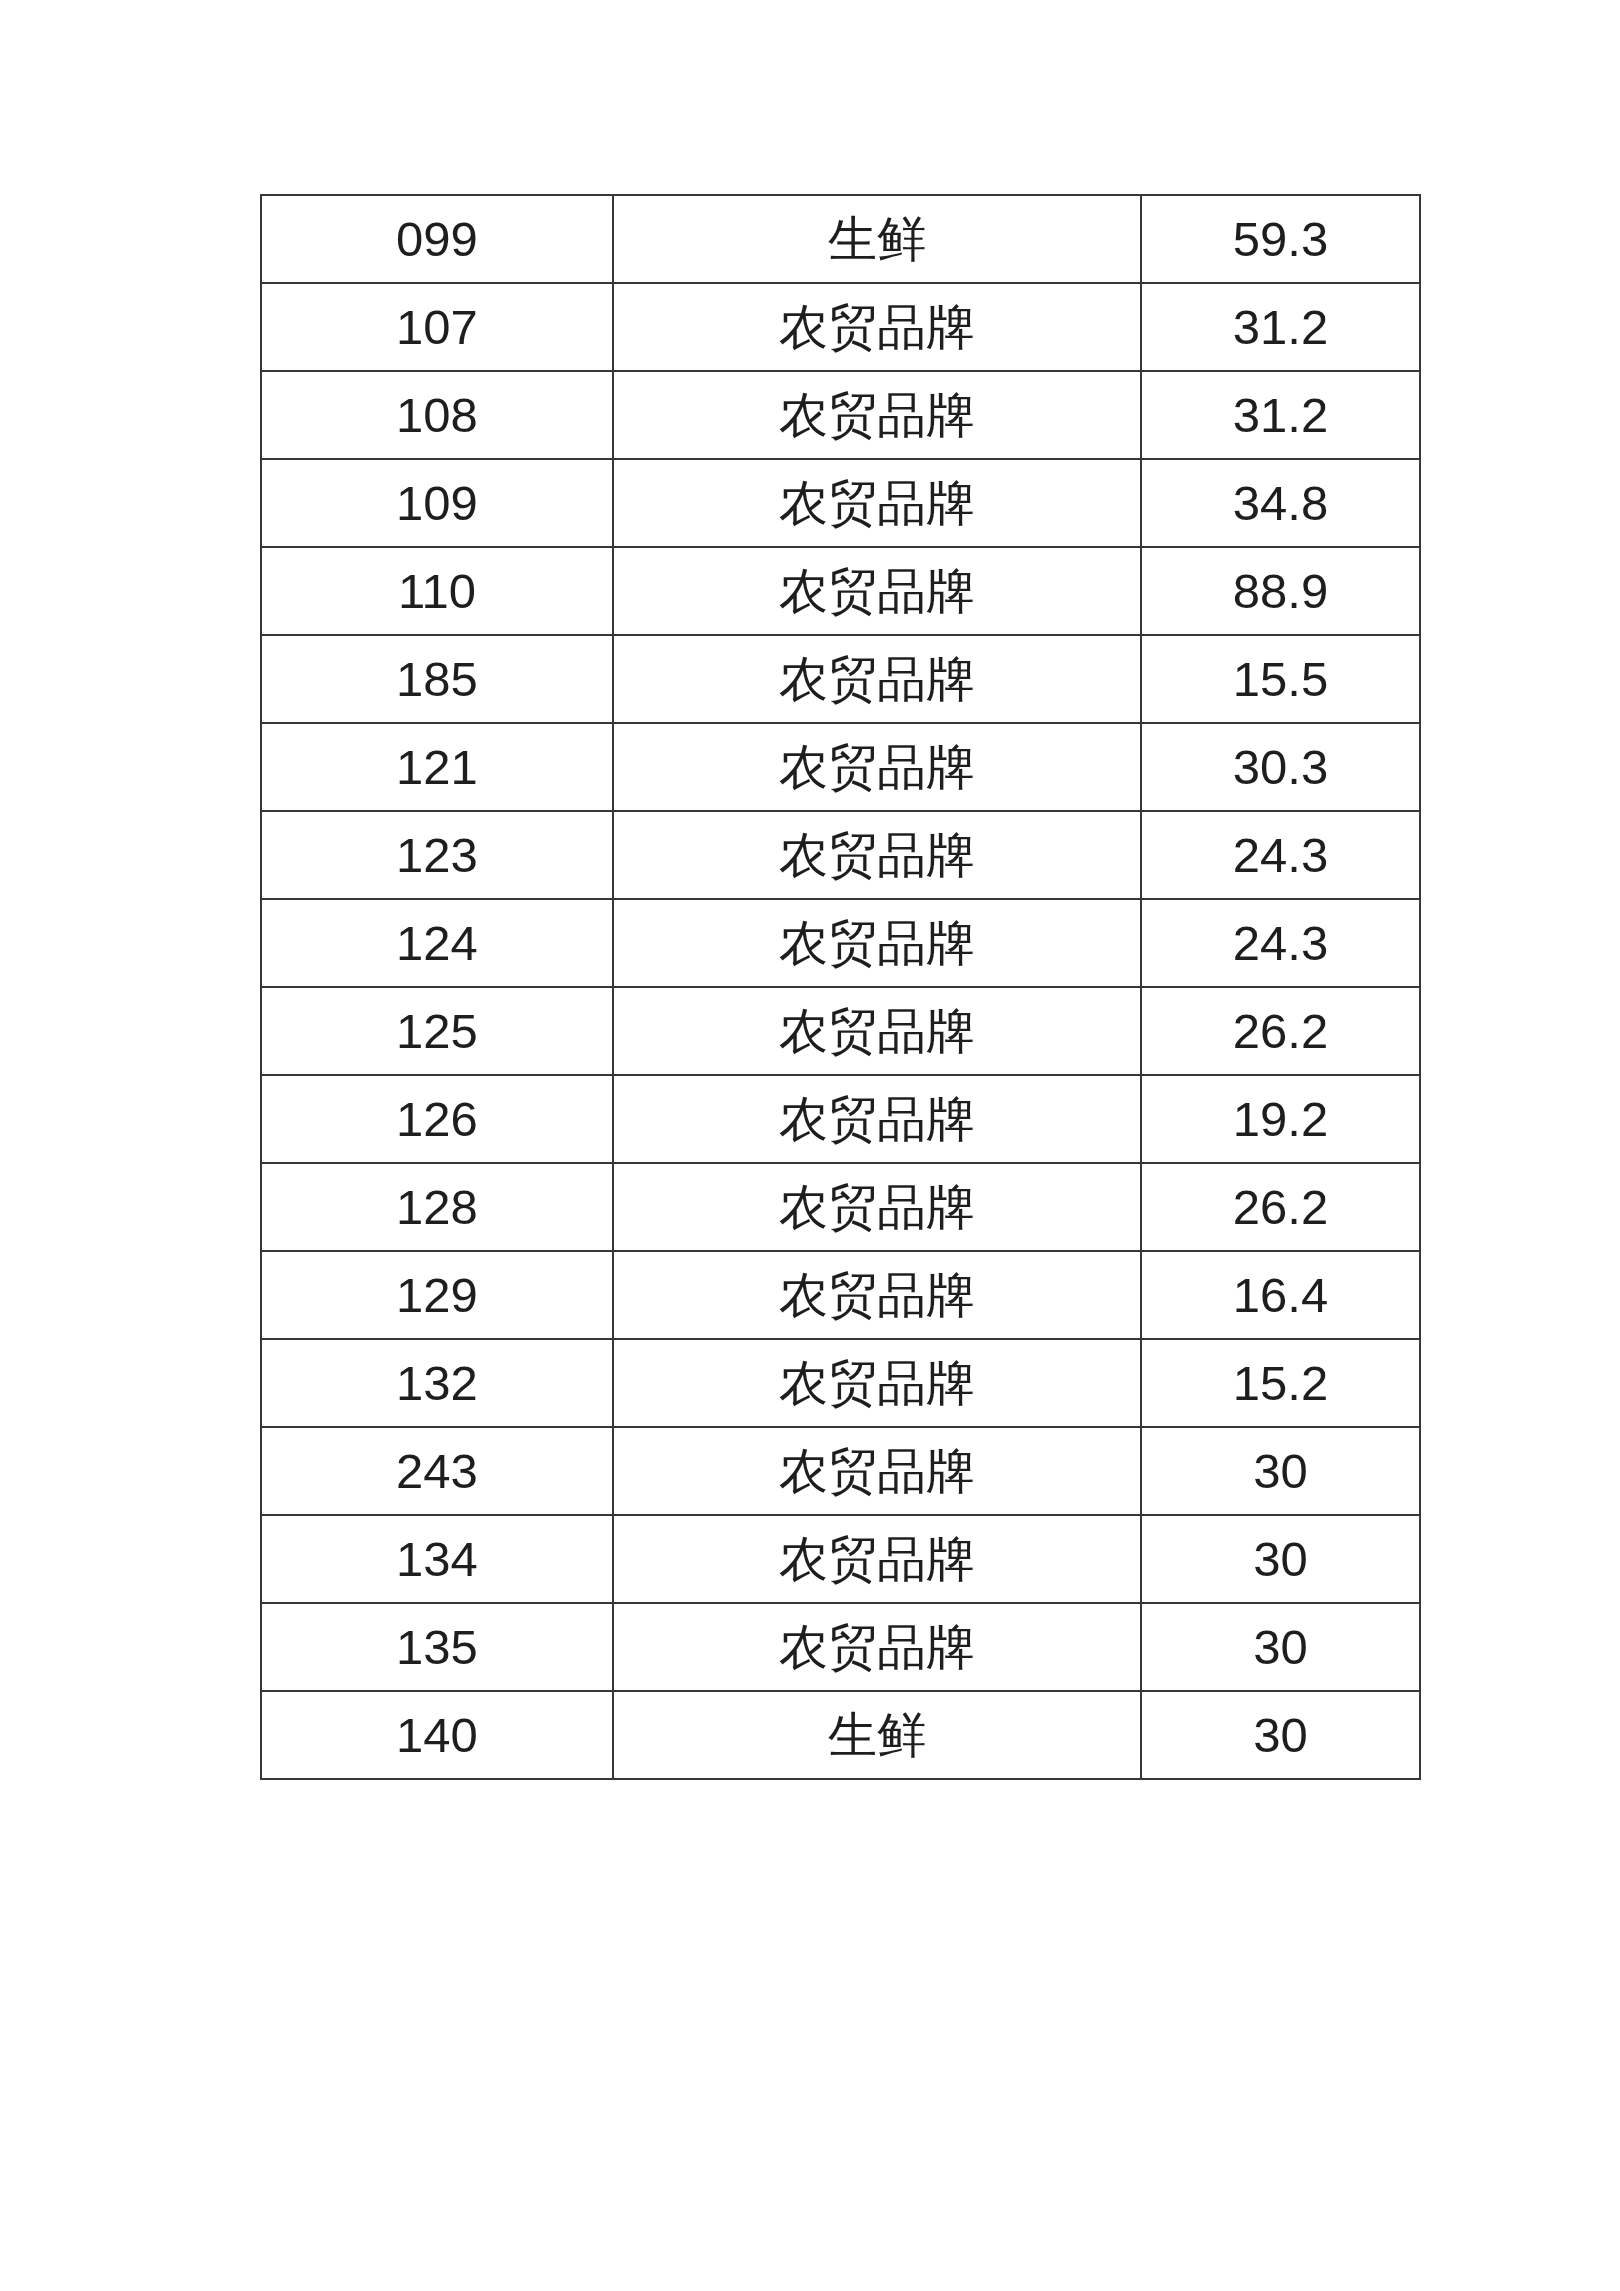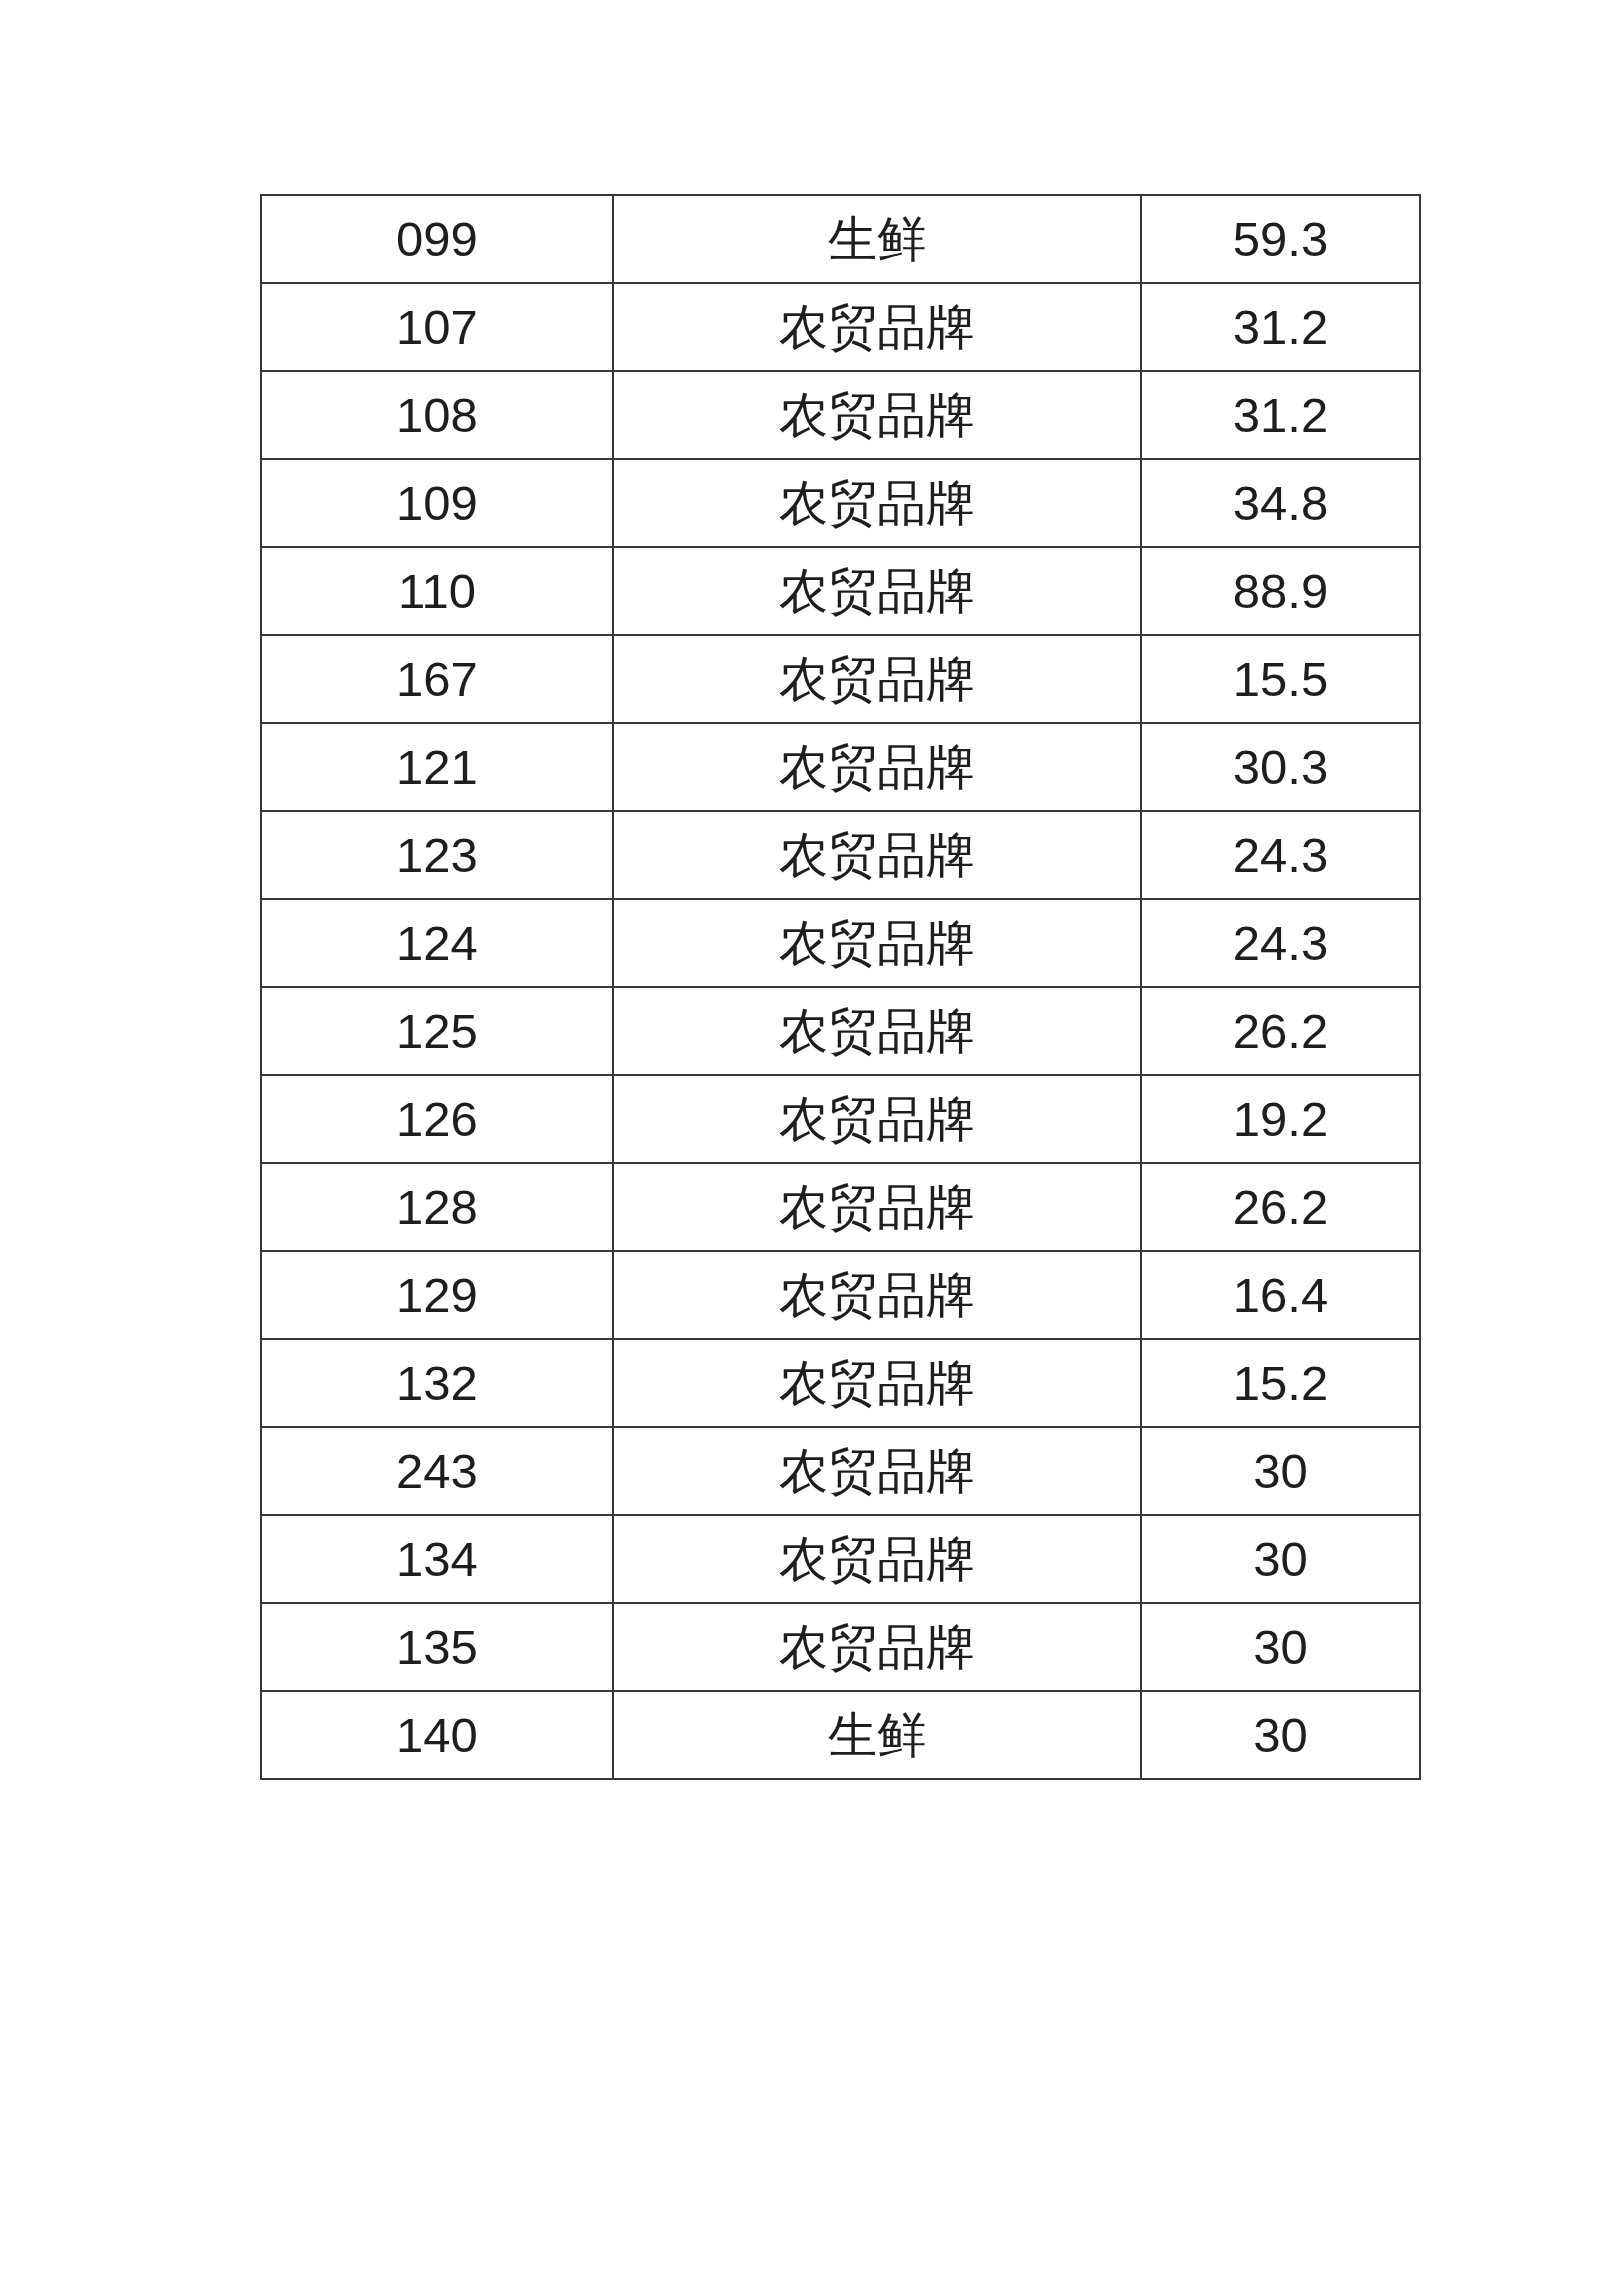--- a/index.html
+++ b/index.html
@@ -79,21 +79,21 @@
     <td>109</td>
     <td>农贸品牌</td>
     <td>34.8</td>
   </tr>
         <tr>
     <td>110</td>
     <td>农贸品牌</td>
     <td>88.9</td>
   </tr>
         <tr>
-    <td>167</td>
+    <td>185</td>
     <td>农贸品牌</td>
     <td>15.5</td>
   </tr>
         <tr>
     <td>121</td>
     <td>农贸品牌</td>
     <td>30.3</td>
   </tr>
         <tr>
     <td>123</td>

